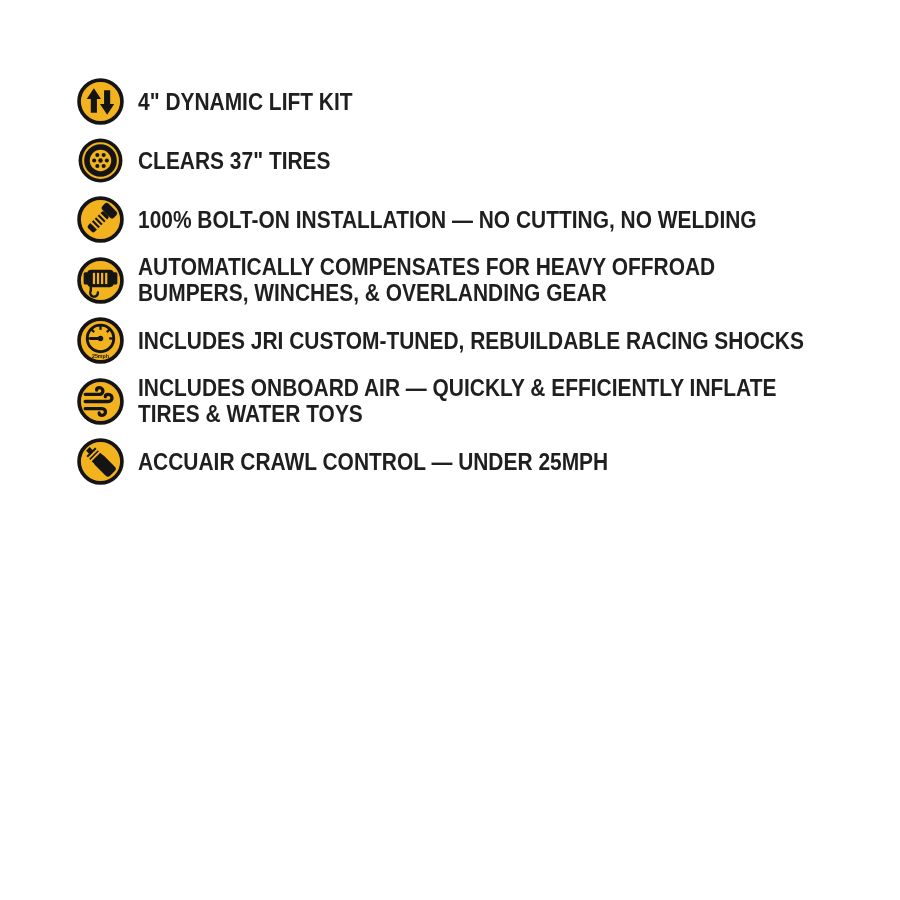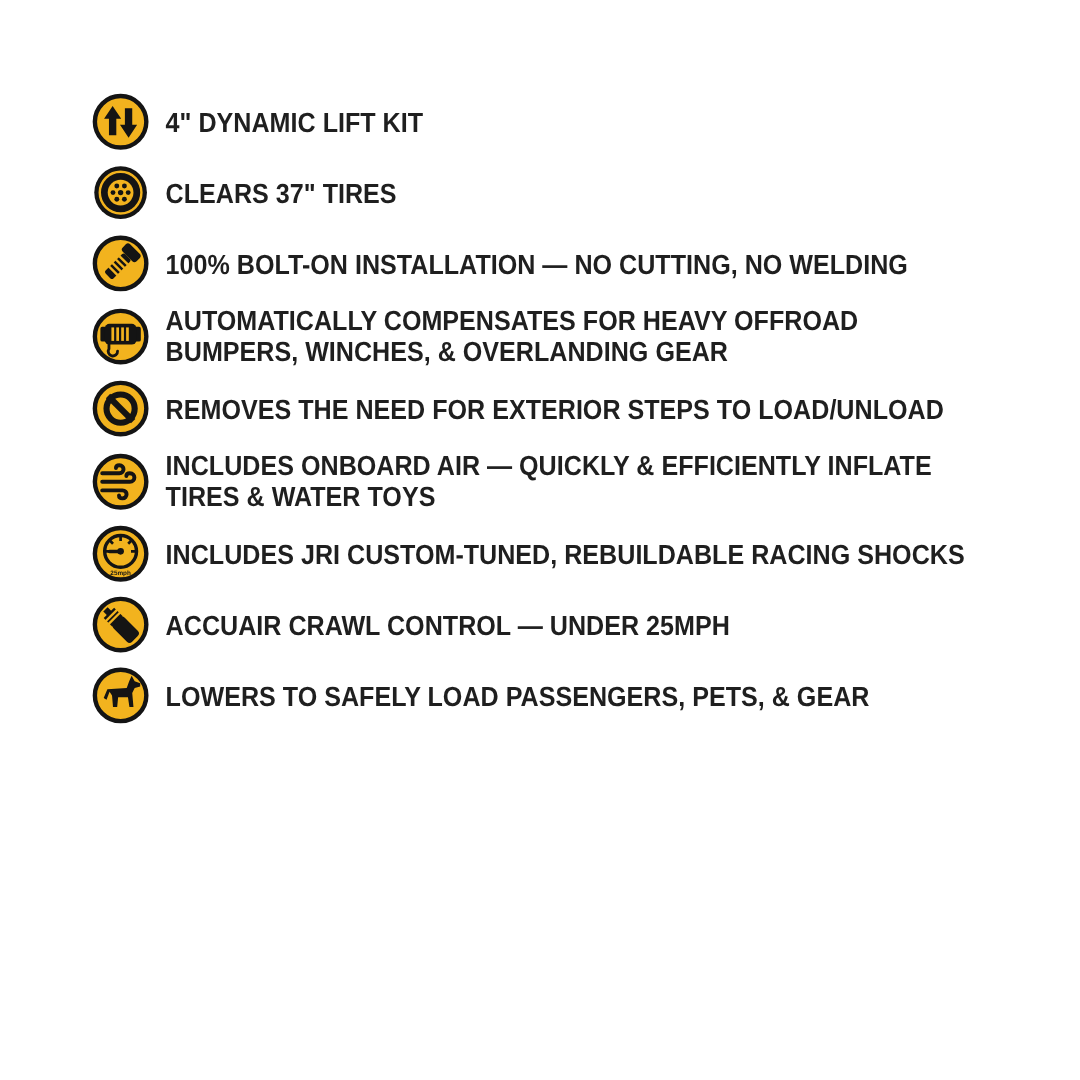--- a/index.html
+++ b/index.html
@@ -116,44 +116,20 @@
         <rect x="24.5" y="16.5" width="2.2" height="11" fill="#F2B31E"></rect>
         <rect x="28.5" y="16.5" width="2.2" height="11" fill="#F2B31E"></rect>
         <path d="M14.5 29 v5 a3.8 3.8 0 1 0 7 1.8" stroke="#141414" stroke-width="2.3" fill="none" stroke-linecap="round"></path>
       </svg>
       <div class="feature-text">
         <div>AUTOMATICALLY COMPENSATES FOR HEAVY OFFROAD</div>
         <div>BUMPERS, WINCHES, &amp; OVERLANDING GEAR</div>
       </div>
     </div>
 
-    <div class="feature-row">
-      <svg class="feature-icon" viewBox="0 0 48 48">
-        <circle cx="24" cy="24" r="21" fill="#F2B31E" stroke="#141414" stroke-width="3.6"></circle>
-        <circle cx="24" cy="24" r="11.5" fill="none" stroke="#141414" stroke-width="5"></circle>
-        <rect x="21.5" y="9.5" width="5" height="29" transform="rotate(-45 24 24)" fill="#141414"></rect>
-      </svg>
-      <div class="feature-text">
-        <div>REMOVES THE NEED FOR EXTERIOR STEPS TO LOAD/UNLOAD</div>
-        <div></div>
-      </div>
-    </div>
-
-    <div class="feature-row">
-      <svg class="feature-icon" viewBox="0 0 48 48">
-        <circle cx="24" cy="24" r="21" fill="#F2B31E" stroke="#141414" stroke-width="3.6"></circle>
-        <path d="M9 17 H23 C27.5 17 27.5 10.5 23 10.5 C21.2 10.5 20.2 11.5 20.2 12.8" stroke="#141414" stroke-width="3.2" fill="none" stroke-linecap="round"></path>
-        <path d="M9 24 H31.5 C36.5 24 36.5 17 31.5 17 C29.7 17 28.7 18 28.7 19.3" stroke="#141414" stroke-width="3.2" fill="none" stroke-linecap="round"></path>
-        <path d="M9 31 H25.5 C30 31 30 37.5 25.5 37.5 C23.7 37.5 22.7 36.5 22.7 35.2" stroke="#141414" stroke-width="3.2" fill="none" stroke-linecap="round"></path>
-      </svg>
-      <div class="feature-text">
-        <div>INCLUDES ONBOARD AIR — QUICKLY &amp; EFFICIENTLY INFLATE</div>
-        <div>TIRES &amp; WATER TOYS</div>
-      </div>
-    </div>
 
     <div class="feature-row">
       <svg class="feature-icon" viewBox="0 0 48 48">
         <circle cx="24" cy="24" r="21" fill="#F2B31E" stroke="#141414" stroke-width="3.6"></circle>
         <circle cx="24" cy="22" r="13" fill="none" stroke="#141414" stroke-width="2.8"></circle>
         <line x1="11.5" y1="22" x2="15.5" y2="22" stroke="#141414" stroke-width="2.2"></line>
         <line x1="15" y1="13" x2="17.8" y2="15.8" stroke="#141414" stroke-width="2.2"></line>
         <line x1="24" y1="9.5" x2="24" y2="13.5" stroke="#141414" stroke-width="2.2"></line>
         <line x1="33" y1="13" x2="30.2" y2="15.8" stroke="#141414" stroke-width="2.2"></line>
         <line x1="36.5" y1="22" x2="32.5" y2="22" stroke="#141414" stroke-width="2.2"></line>
@@ -163,41 +139,44 @@
       </svg>
       <div class="feature-text">
         <div>INCLUDES JRI CUSTOM-TUNED, REBUILDABLE RACING SHOCKS</div>
         <div></div>
       </div>
     </div>
 
     <div class="feature-row">
       <svg class="feature-icon" viewBox="0 0 48 48">
         <circle cx="24" cy="24" r="21" fill="#F2B31E" stroke="#141414" stroke-width="3.6"></circle>
+        <path d="M9 17 H23 C27.5 17 27.5 10.5 23 10.5 C21.2 10.5 20.2 11.5 20.2 12.8" stroke="#141414" stroke-width="3.2" fill="none" stroke-linecap="round"></path>
+        <path d="M9 24 H31.5 C36.5 24 36.5 17 31.5 17 C29.7 17 28.7 18 28.7 19.3" stroke="#141414" stroke-width="3.2" fill="none" stroke-linecap="round"></path>
+        <path d="M9 31 H25.5 C30 31 30 37.5 25.5 37.5 C23.7 37.5 22.7 36.5 22.7 35.2" stroke="#141414" stroke-width="3.2" fill="none" stroke-linecap="round"></path>
+      </svg>
+      <div class="feature-text">
+        <div>INCLUDES ONBOARD AIR — QUICKLY &amp; EFFICIENTLY INFLATE</div>
+        <div>TIRES &amp; WATER TOYS</div>
+      </div>
+    </div>
+
+    <div class="feature-row">
+      <svg class="feature-icon" viewBox="0 0 48 48">
+        <circle cx="24" cy="24" r="21" fill="#F2B31E" stroke="#141414" stroke-width="3.6"></circle>
         <g transform="rotate(-45 24 24)">
           <rect x="21.5" y="6.5" width="5" height="15" fill="#141414"></rect>
           <rect x="18" y="10.5" width="12" height="10" fill="#141414"></rect>
           <rect x="17" y="12.5" width="14" height="1.9" fill="#F2B31E"></rect>
           <rect x="17" y="15.8" width="14" height="1.9" fill="#F2B31E"></rect>
           <rect x="17.8" y="19.5" width="12.5" height="21" rx="3" fill="#141414"></rect>
         </g>
       </svg>
       <div class="feature-text">
         <div>ACCUAIR CRAWL CONTROL — UNDER 25MPH</div>
         <div></div>
       </div>
     </div>
 
-    <div class="feature-row">
-      <svg class="feature-icon" viewBox="0 0 48 48">
-        <circle cx="24" cy="24" r="21" fill="#F2B31E" stroke="#141414" stroke-width="3.6"></circle>
-        <path d="M31 12.5 L33 8 L35.5 12.5 L40 14 L40 16.8 L35.5 18 L33.5 22 L34.5 33.5 L31.2 33.5 L30 25.5 L22 25.5 L21.2 33.5 L17.8 33.5 L17 24 L15 21 L12.5 27.5 L10.2 26.2 L13.2 19 L29 18 Z" fill="#141414"></path>
-      </svg>
-      <div class="feature-text">
-        <div>LOWERS TO SAFELY LOAD PASSENGERS, PETS, &amp; GEAR</div>
-        <div></div>
-      </div>
-    </div>
 
 
 
   </div>
 </div>
 
 </body></html>

